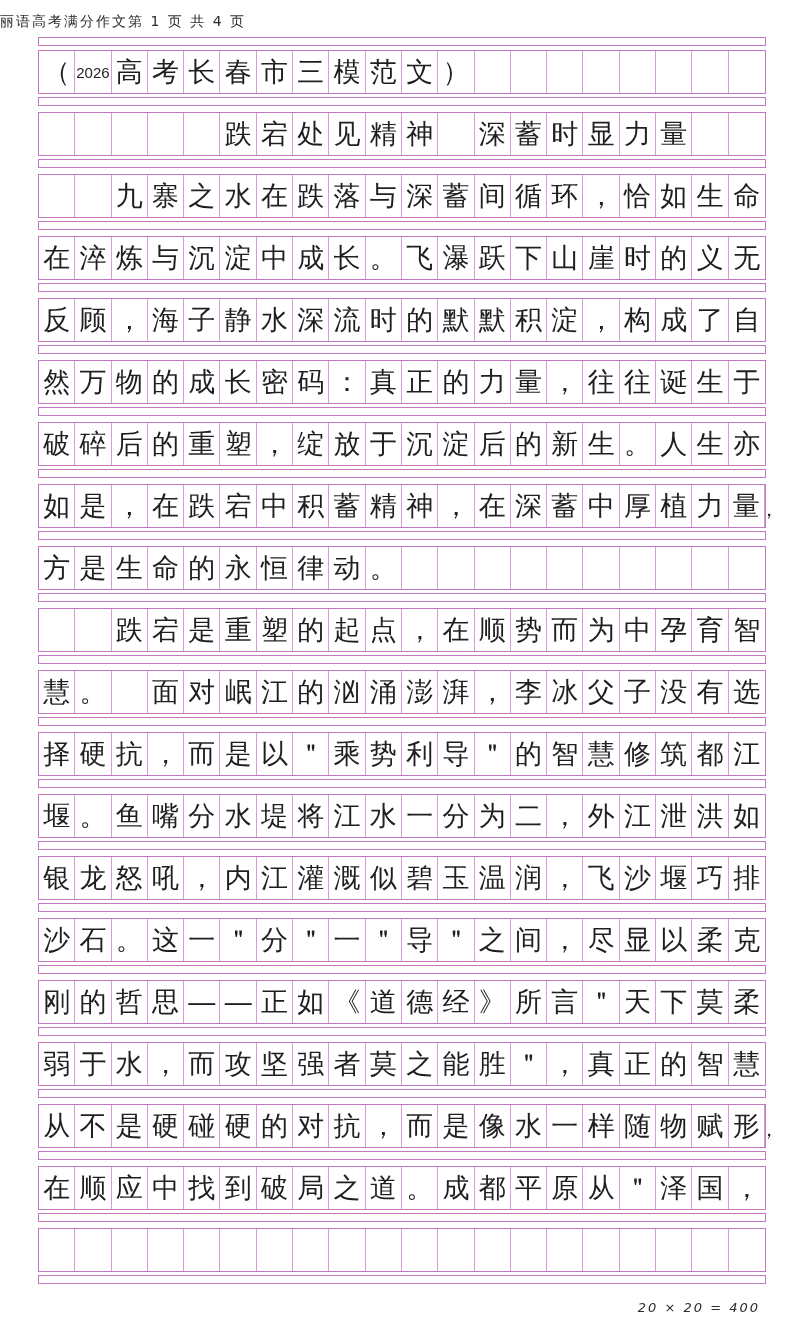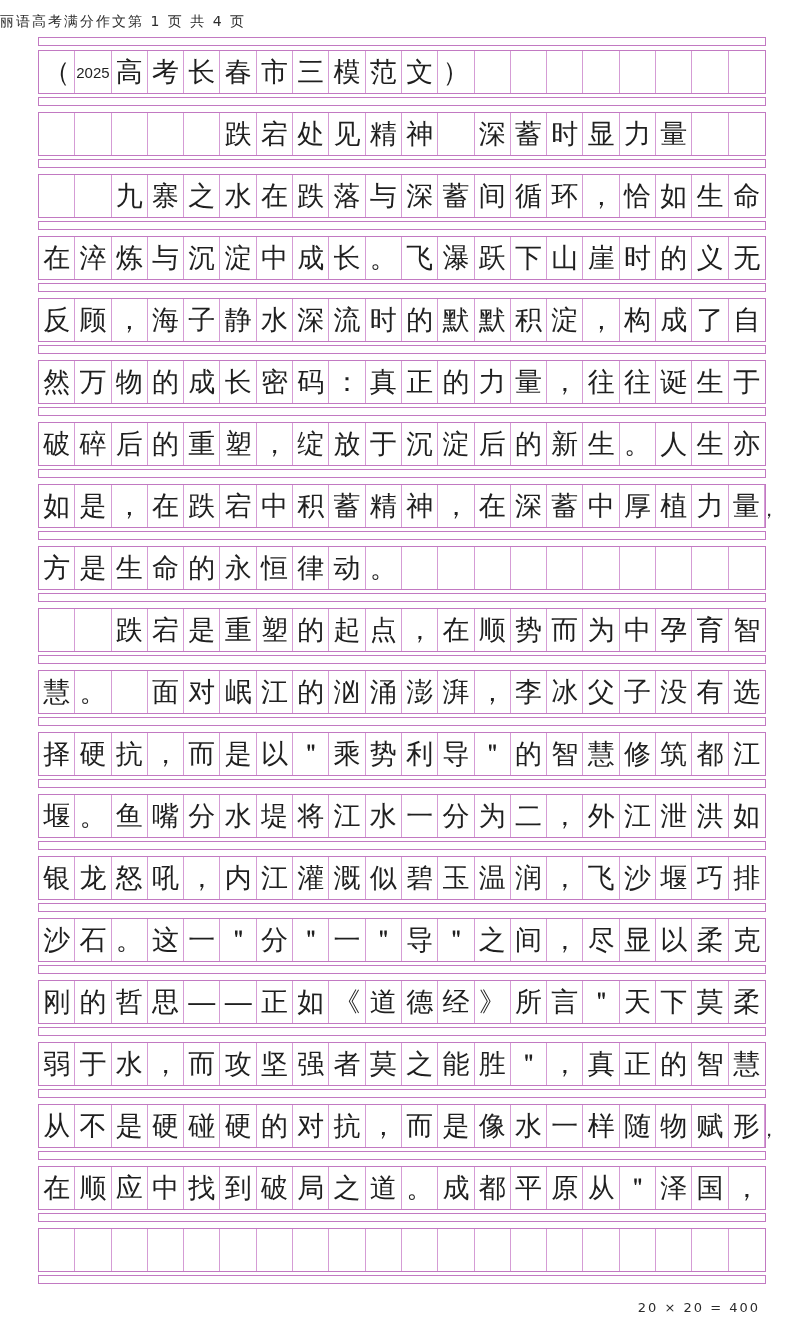--- a/index.html
+++ b/index.html
@@ -56,33 +56,34 @@
     right:-14px;bottom:4px;
     font-size:20px;color:var(--ink);
   }
   .page-footer{
     text-align:right;
     padding:10px 40px 0 0;
     font-size:13px;
     color:var(--meta);
     letter-spacing:2px;
     font-family:"DejaVu Sans", sans-serif;
+    font-style:italic;
   }
 </style>
 </head>
 <body>
 
 <div class="page-header">丽语高考满分作文第 1 页 共 4 页</div>
 
 <div class="sheet">
   <div class="strip top"></div>
   <div id="rows-container">
       <div class="char-row">
         <div class="cell">（</div>
-        <div class="cell" style="font-size: 15px;">2025</div>
+        <div class="cell" style="font-size: 15px;">2026</div>
         <div class="cell">高</div>
         <div class="cell">考</div>
         <div class="cell">长</div>
         <div class="cell">春</div>
         <div class="cell">市</div>
         <div class="cell">三</div>
         <div class="cell">模</div>
         <div class="cell">范</div>
         <div class="cell">文</div>
         <div class="cell">）</div>

